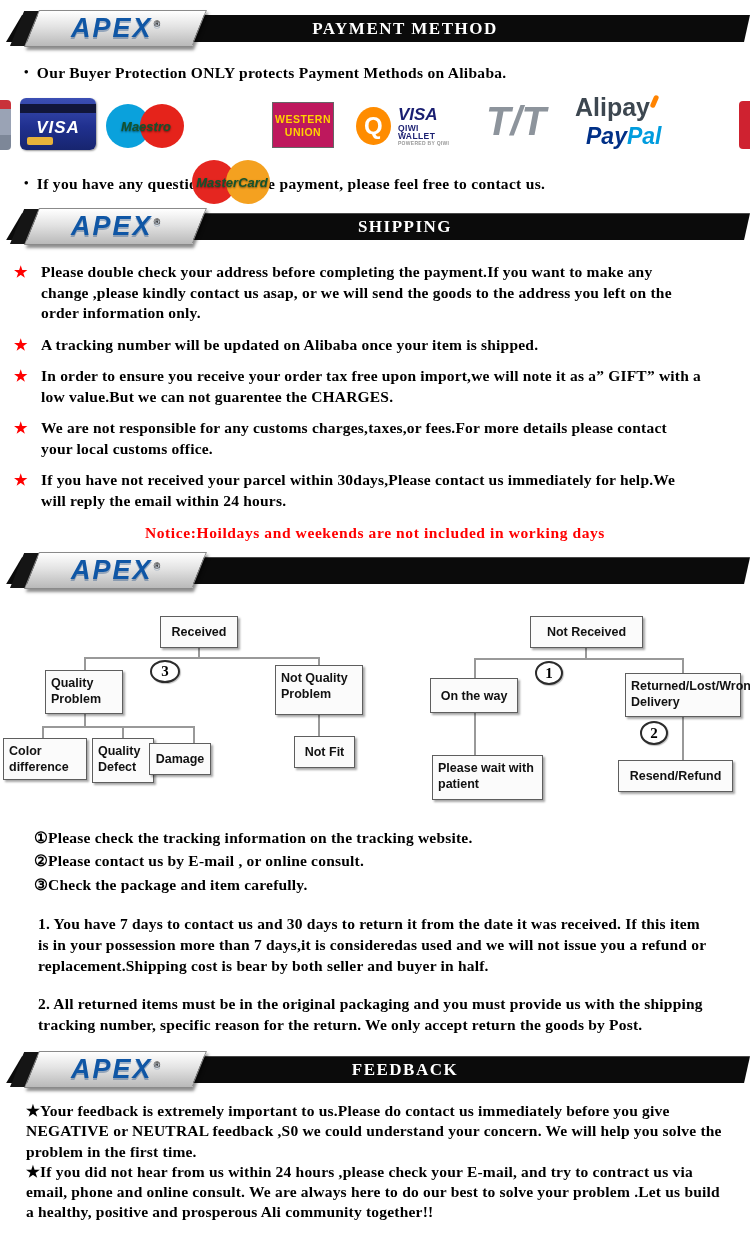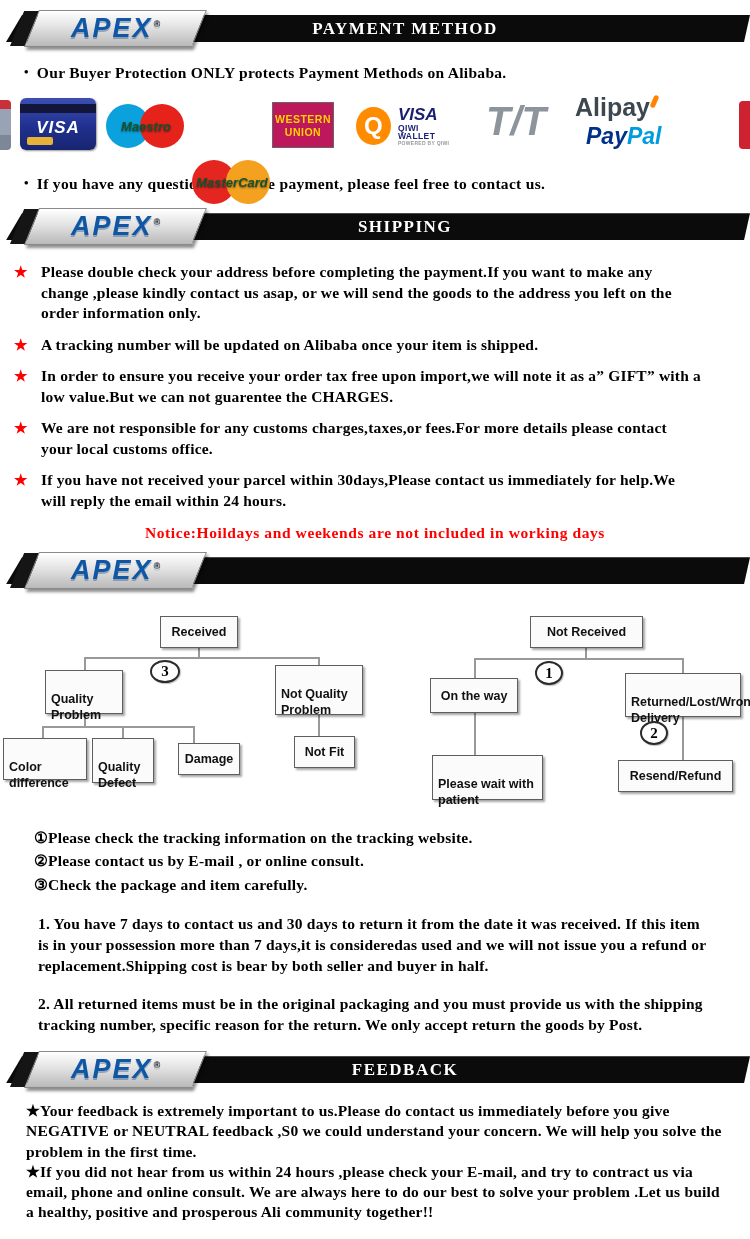--- a/index.html
+++ b/index.html
@@ -72,21 +72,21 @@
 
   
   .ship-list{margin-top:16px}
   .ship-item{display:flex;padding:0 48px 0 14px;margin-bottom:11px;font-size:15.5px;line-height:1.32;letter-spacing:.2px}
   .ship-item .star{color:#f00;flex:0 0 27px;font-size:15px;padding-top:1px}
   .notice{color:#f00;text-align:center;font-size:15.5px;letter-spacing:.6px;margin:13px 0 2px}
 
   
   .fc{position:relative;height:208px;margin-top:18px;font-family:"Liberation Sans",sans-serif}
   .fbox{position:absolute;background:#fbfbfb;border:1px solid #5e5e5e;box-shadow:2px 2px 2px rgba(0,0,0,.35);
-    font-weight:700;font-size:12.5px;line-height:1.3;padding:20px 5px;color:#111}
+    font-weight:700;font-size:12.5px;line-height:1.3;padding:4px 5px;color:#111}
   .fbox.ctr{display:flex;align-items:center;justify-content:center;text-align:center;padding:15px 4px}
   .fcircle{position:absolute;border:2px solid #2b2b2b;border-radius:50%;background:#fff;z-index:2;
     display:flex;align-items:center;justify-content:center;font-size:15px;font-weight:700;
     box-shadow:1px 1px 1px rgba(0,0,0,.25);font-family:"Liberation Serif",serif}
   .hl,.vl{position:absolute;background:#999}
   .hl{height:2px}.vl{width:2px}
 
   
   .steps{padding:0 34px;font-size:15.5px;line-height:1.5;margin-top:10px;letter-spacing:.2px}
   .para{padding:0 36px 0 38px;font-size:15.5px;line-height:1.36;margin-top:17px;letter-spacing:.2px}
@@ -220,21 +220,21 @@
     <div class="vl" style="left:682px;top:50px;height:15px"></div>
     <div class="vl" style="left:474px;top:105px;height:42px"></div>
     <div class="vl" style="left:682px;top:109px;height:43px"></div>
 
     <div class="fbox ctr" style="left:160px;top:8px;width:78px;height:27px">Received</div>
     <div class="fcircle" style="left:150px;top:52px;width:30px;height:23px">3</div>
     <div class="fbox" style="left:45px;top:62px;width:78px;height:44px">Quality Problem</div>
     <div class="fbox" style="left:275px;top:57px;width:88px;height:50px">Not Quality Problem</div>
     <div class="fbox" style="left:3px;top:130px;width:84px;height:42px">Color difference</div>
     <div class="fbox" style="left:92px;top:130px;width:62px;height:45px">Quality Defect</div>
-    <div class="fbox ctr" style="left:178px;top:135px;width:62px;height:27px">Damage</div>
+    <div class="fbox ctr" style="left:149px;top:135px;width:62px;height:27px">Damage</div>
     <div class="fbox ctr" style="left:294px;top:128px;width:61px;height:27px">Not Fit</div>
 
     <div class="fbox ctr" style="left:530px;top:8px;width:113px;height:29px">Not Received</div>
     <div class="fcircle" style="left:535px;top:53px;width:28px;height:24px">1</div>
     <div class="fbox ctr" style="left:430px;top:70px;width:88px;height:35px">On the way</div>
     <div class="fbox" style="left:625px;top:65px;width:116px;height:44px">Returned/Lost/Wrong Delivery</div>
     <div class="fcircle" style="left:640px;top:113px;width:28px;height:24px">2</div>
     <div class="fbox" style="left:432px;top:147px;width:111px;height:45px">Please wait with patient</div>
     <div class="fbox ctr" style="left:618px;top:152px;width:115px;height:29px">Resend/Refund</div>
   </div>

